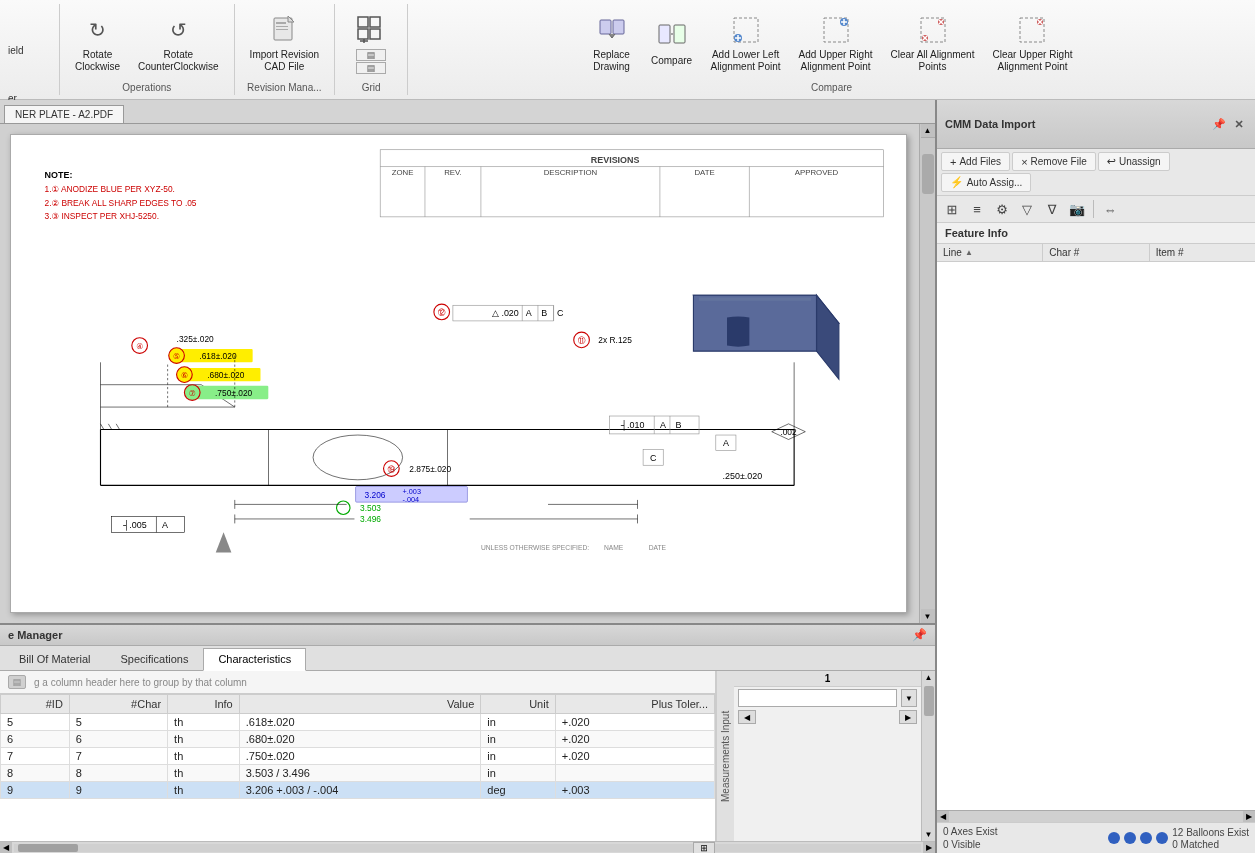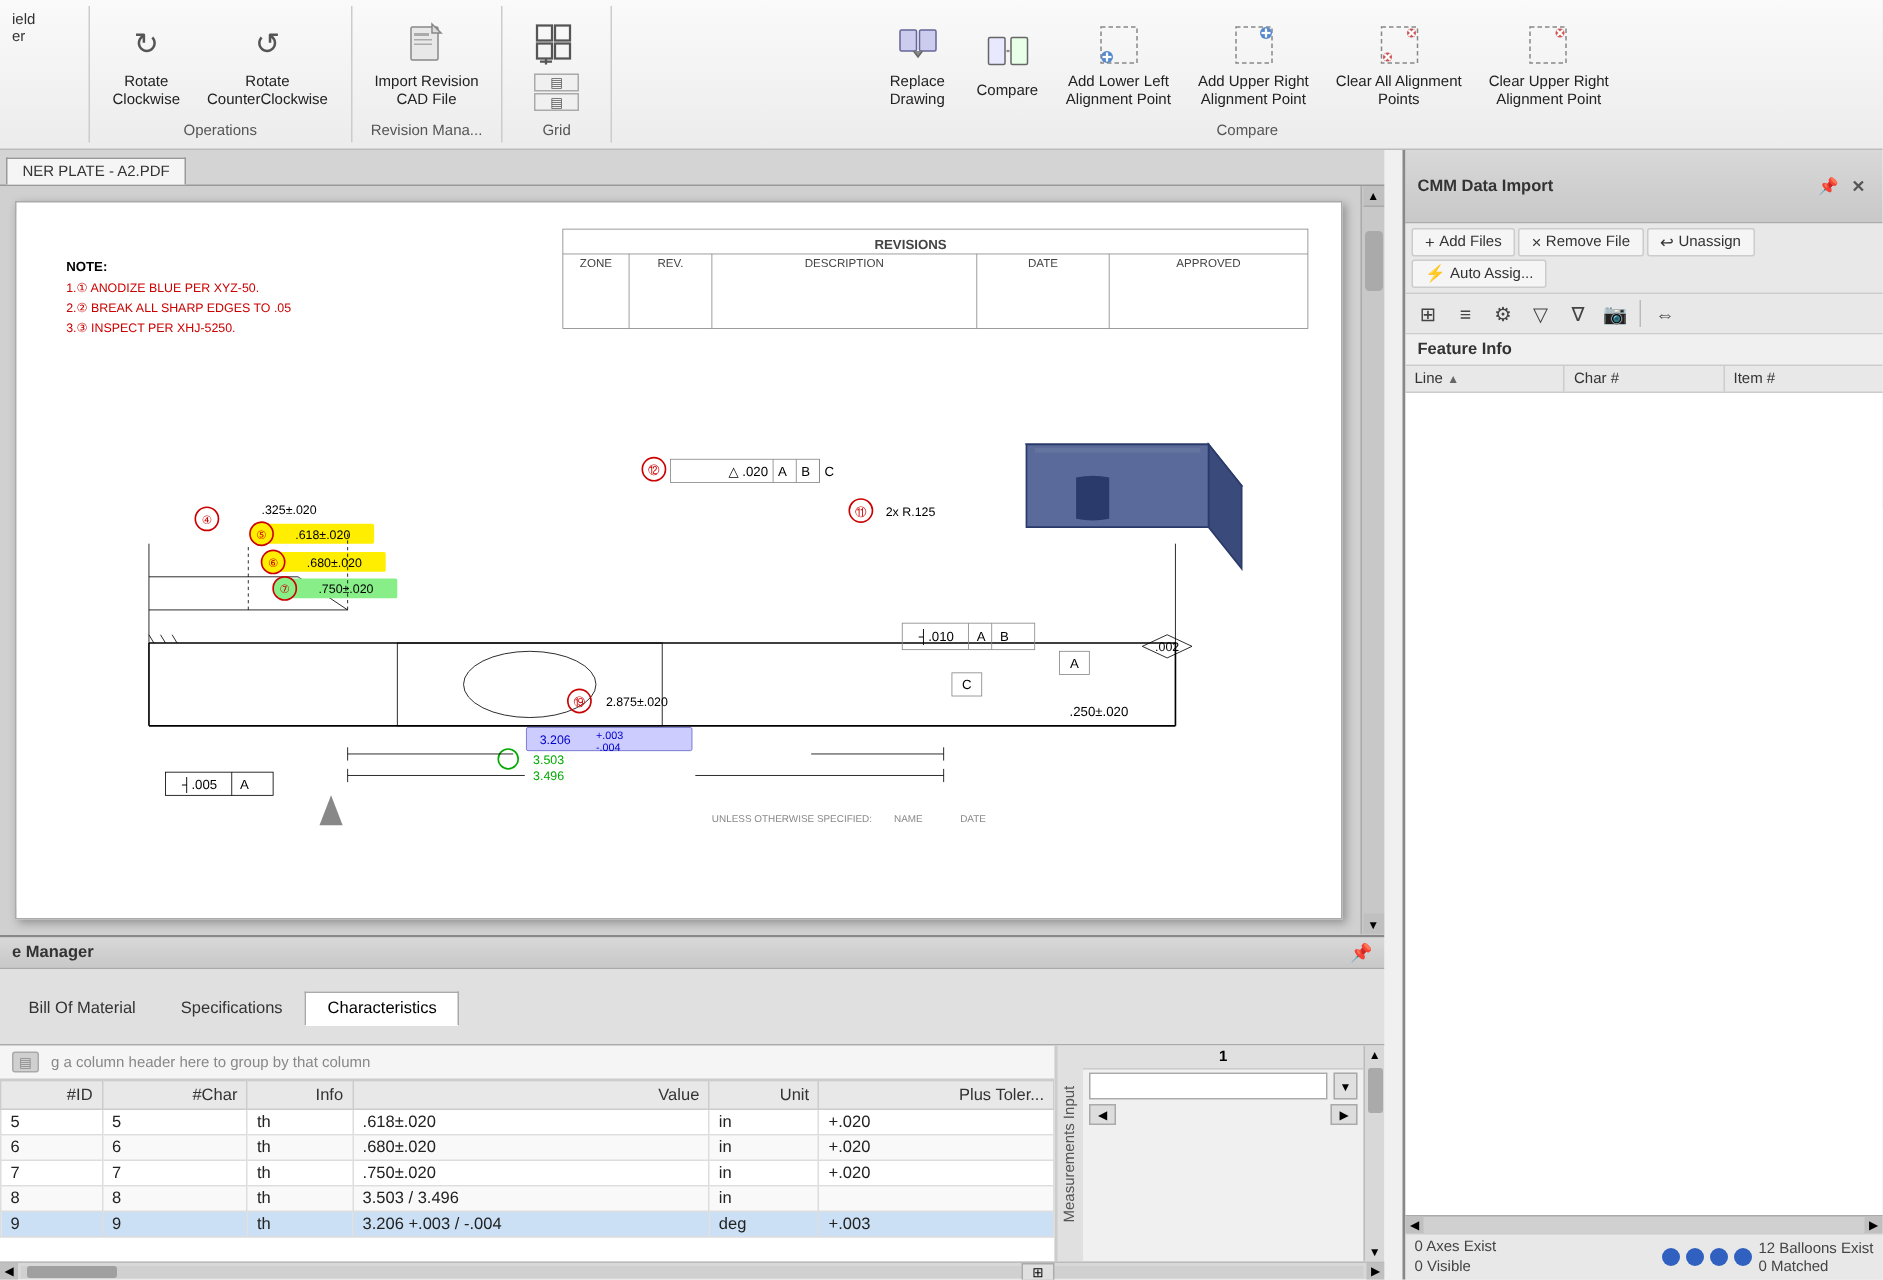--- a/index.html
+++ b/index.html
@@ -64,27 +64,26 @@
 
     
     .toolbar-left-stub {
       display: flex;
       flex-direction: column;
       padding: 4px 8px;
       border-right: 1px solid #ccc;
       min-width: 60px;
       justify-content: flex-start;
     }
-    .toolbar-left-stub .field-label { font-size: 10px; color: #333; }
+    .toolbar-left-stub .field-label { font-size: 10px; color: #333; margin-top: 37px; }
 
     
     .main-area {
       display: flex;
       height: calc(853px - 100px);
-      gap: 12px;
     }
 
     
     .drawing-panel {
       flex: 1;
       display: flex;
       flex-direction: column;
       background: #e8e8e8;
       position: relative;
     }
@@ -164,21 +163,21 @@
       color: #333;
       display: flex;
       align-items: center;
       justify-content: space-between;
       border-bottom: 1px solid #aaa;
     }
     .bottom-tabs {
       display: flex;
       background: #e0e0e0;
       border-bottom: 1px solid #aaa;
-      padding: 13px 4px;
+      padding: 0 4px;
     }
     .bottom-tab {
       padding: 4px 14px;
       font-size: 11px;
       cursor: pointer;
       border: 1px solid transparent;
       color: #333;
       margin-top: 2px;
     }
     .bottom-tab.active {

